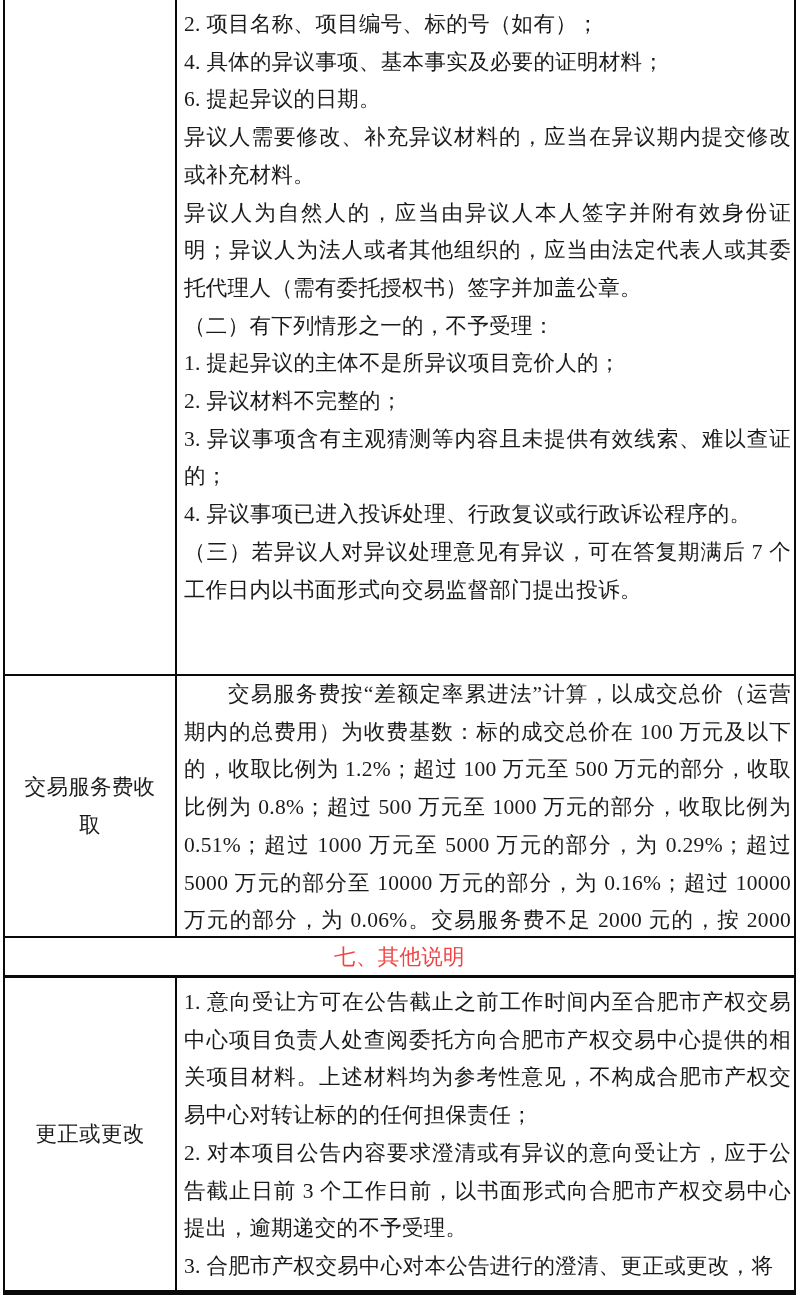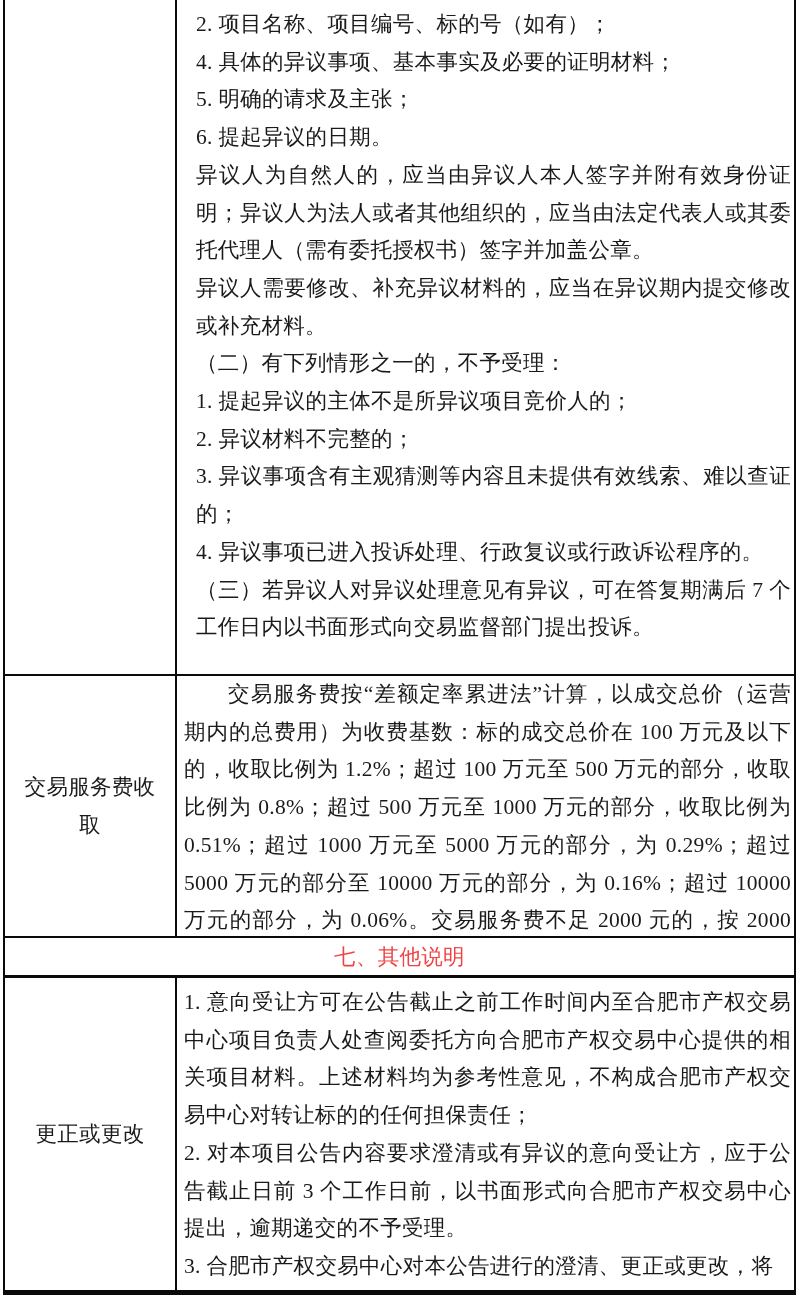--- a/index.html
+++ b/index.html
@@ -15,21 +15,21 @@
   .doc-table {
     position: absolute; left: 3px; top: 0;
     width: 793px; height: 1295px;
     border-left: 2px solid #0a0a0a;
     border-right: 2px solid #0a0a0a;
     border-bottom: 5px solid #0a0a0a;
     display: flex; flex-direction: column;
     background: #ffffff;
   }
   .trow { display: flex; width: 100%; }
-  .r1 { height: 676px; border-bottom: 2px solid #0a0a0a; gap: 12px; }
+  .r1 { height: 676px; border-bottom: 2px solid #0a0a0a; }
   .r2 { height: 262px; border-bottom: 2px solid #0a0a0a; }
   .r3 { height: 40px; border-bottom: 3px solid #0a0a0a;
         display: flex; align-items: center; justify-content: center; }
   .r4 { flex: 1; }
   .label-cell {
     flex: 0 0 172px; width: 172px;
     border-right: 2px solid #0a0a0a;
     display: flex; align-items: center; justify-content: center;
     text-align: center;
     font-size: 21.5px; line-height: 38px; letter-spacing: 0.3px;
@@ -58,24 +58,23 @@
 </head>
 <body>
 
 <div class="doc-table">
 
   <div class="trow r1">
     <div class="label-cell"></div>
     <div class="content-cell">
       <p class="line">2. 项目名称、项目编号、标的号（如有）；</p>
       <p class="line">4. 具体的异议事项、基本事实及必要的证明材料；</p>
-      <p class="line">5. 明确的请求及主张；</p>
       <p class="line">6. 提起异议的日期。</p>
+      <p class="line">异议人需要修改、补充异议材料的，应当在异议期内提交修改或补充材料。</p>
       <p class="line">异议人为自然人的，应当由异议人本人签字并附有效身份证明；异议人为法人或者其他组织的，应当由法定代表人或其委托代理人（需有委托授权书）签字并加盖公章。</p>
-      <p class="line">异议人需要修改、补充异议材料的，应当在异议期内提交修改或补充材料。</p>
       <p class="line">（二）有下列情形之一的，不予受理：</p>
       <p class="line">1. 提起异议的主体不是所异议项目竞价人的；</p>
       <p class="line">2. 异议材料不完整的；</p>
       <p class="line">3. 异议事项含有主观猜测等内容且未提供有效线索、难以查证的；</p>
       <p class="line">4. 异议事项已进入投诉处理、行政复议或行政诉讼程序的。</p>
       <p class="line">（三）若异议人对异议处理意见有异议，可在答复期满后 7 个工作日内以书面形式向交易监督部门提出投诉。</p>
     </div>
   </div>
 
   <div class="trow r2">

